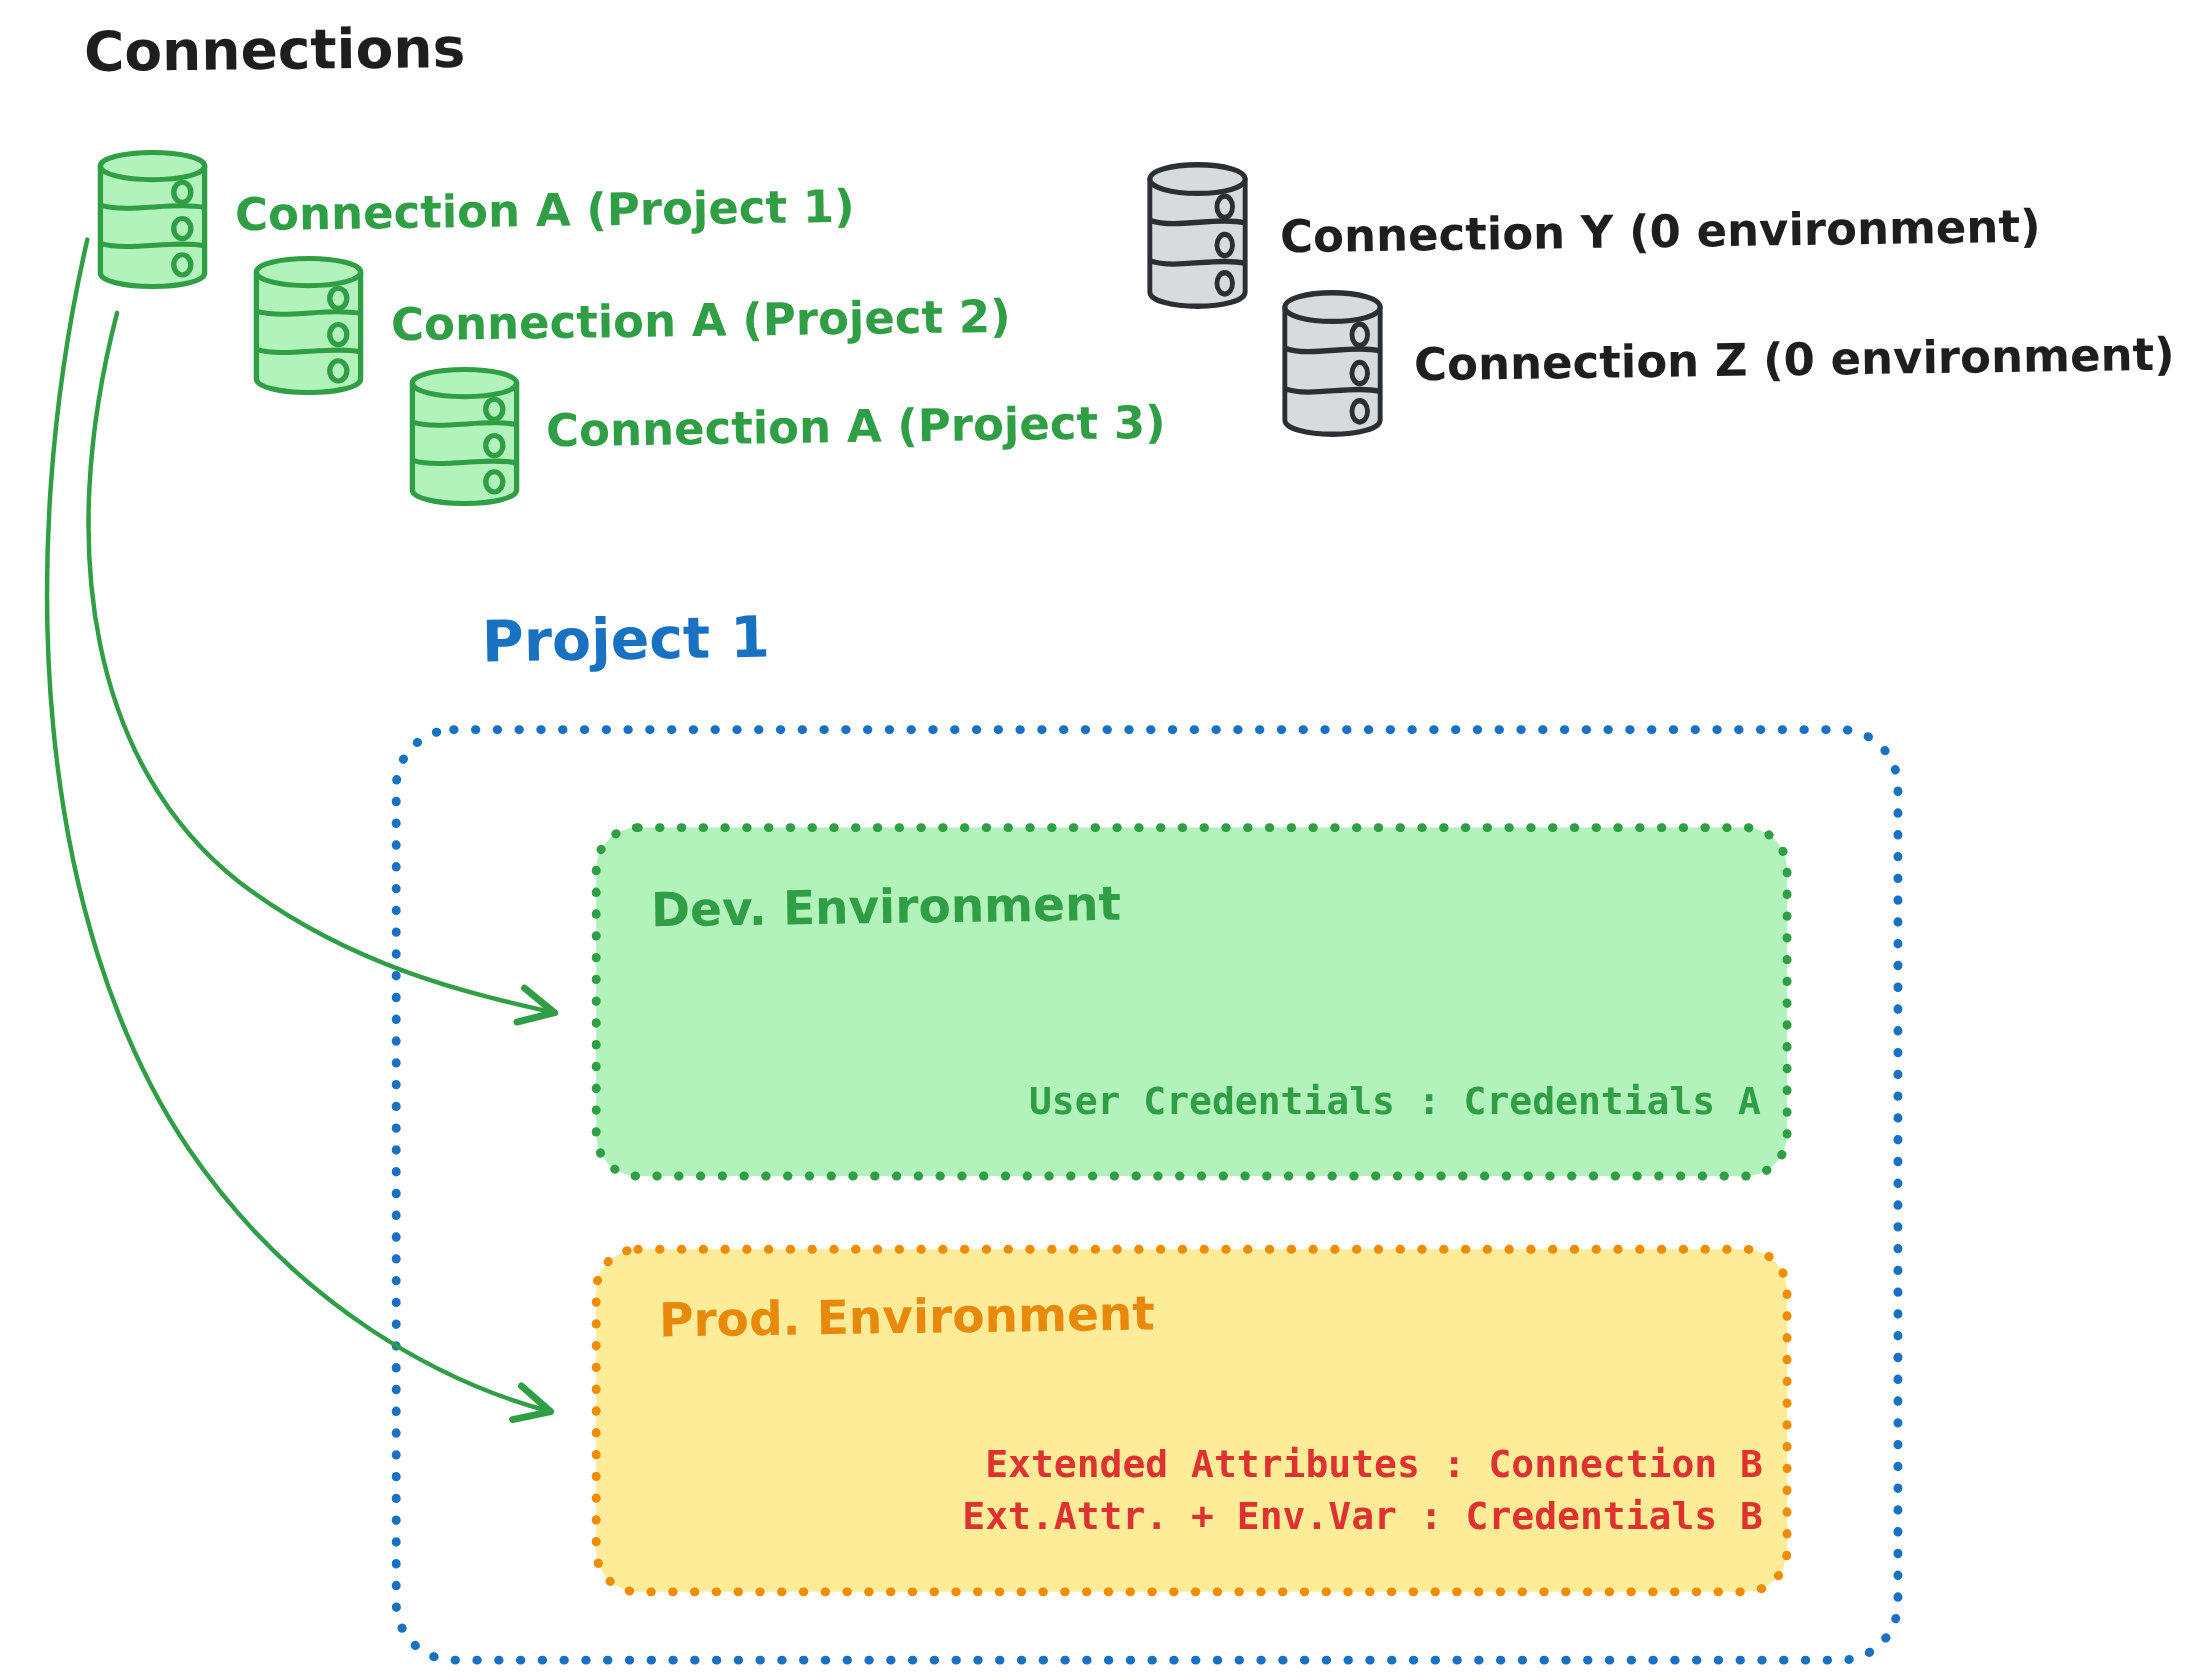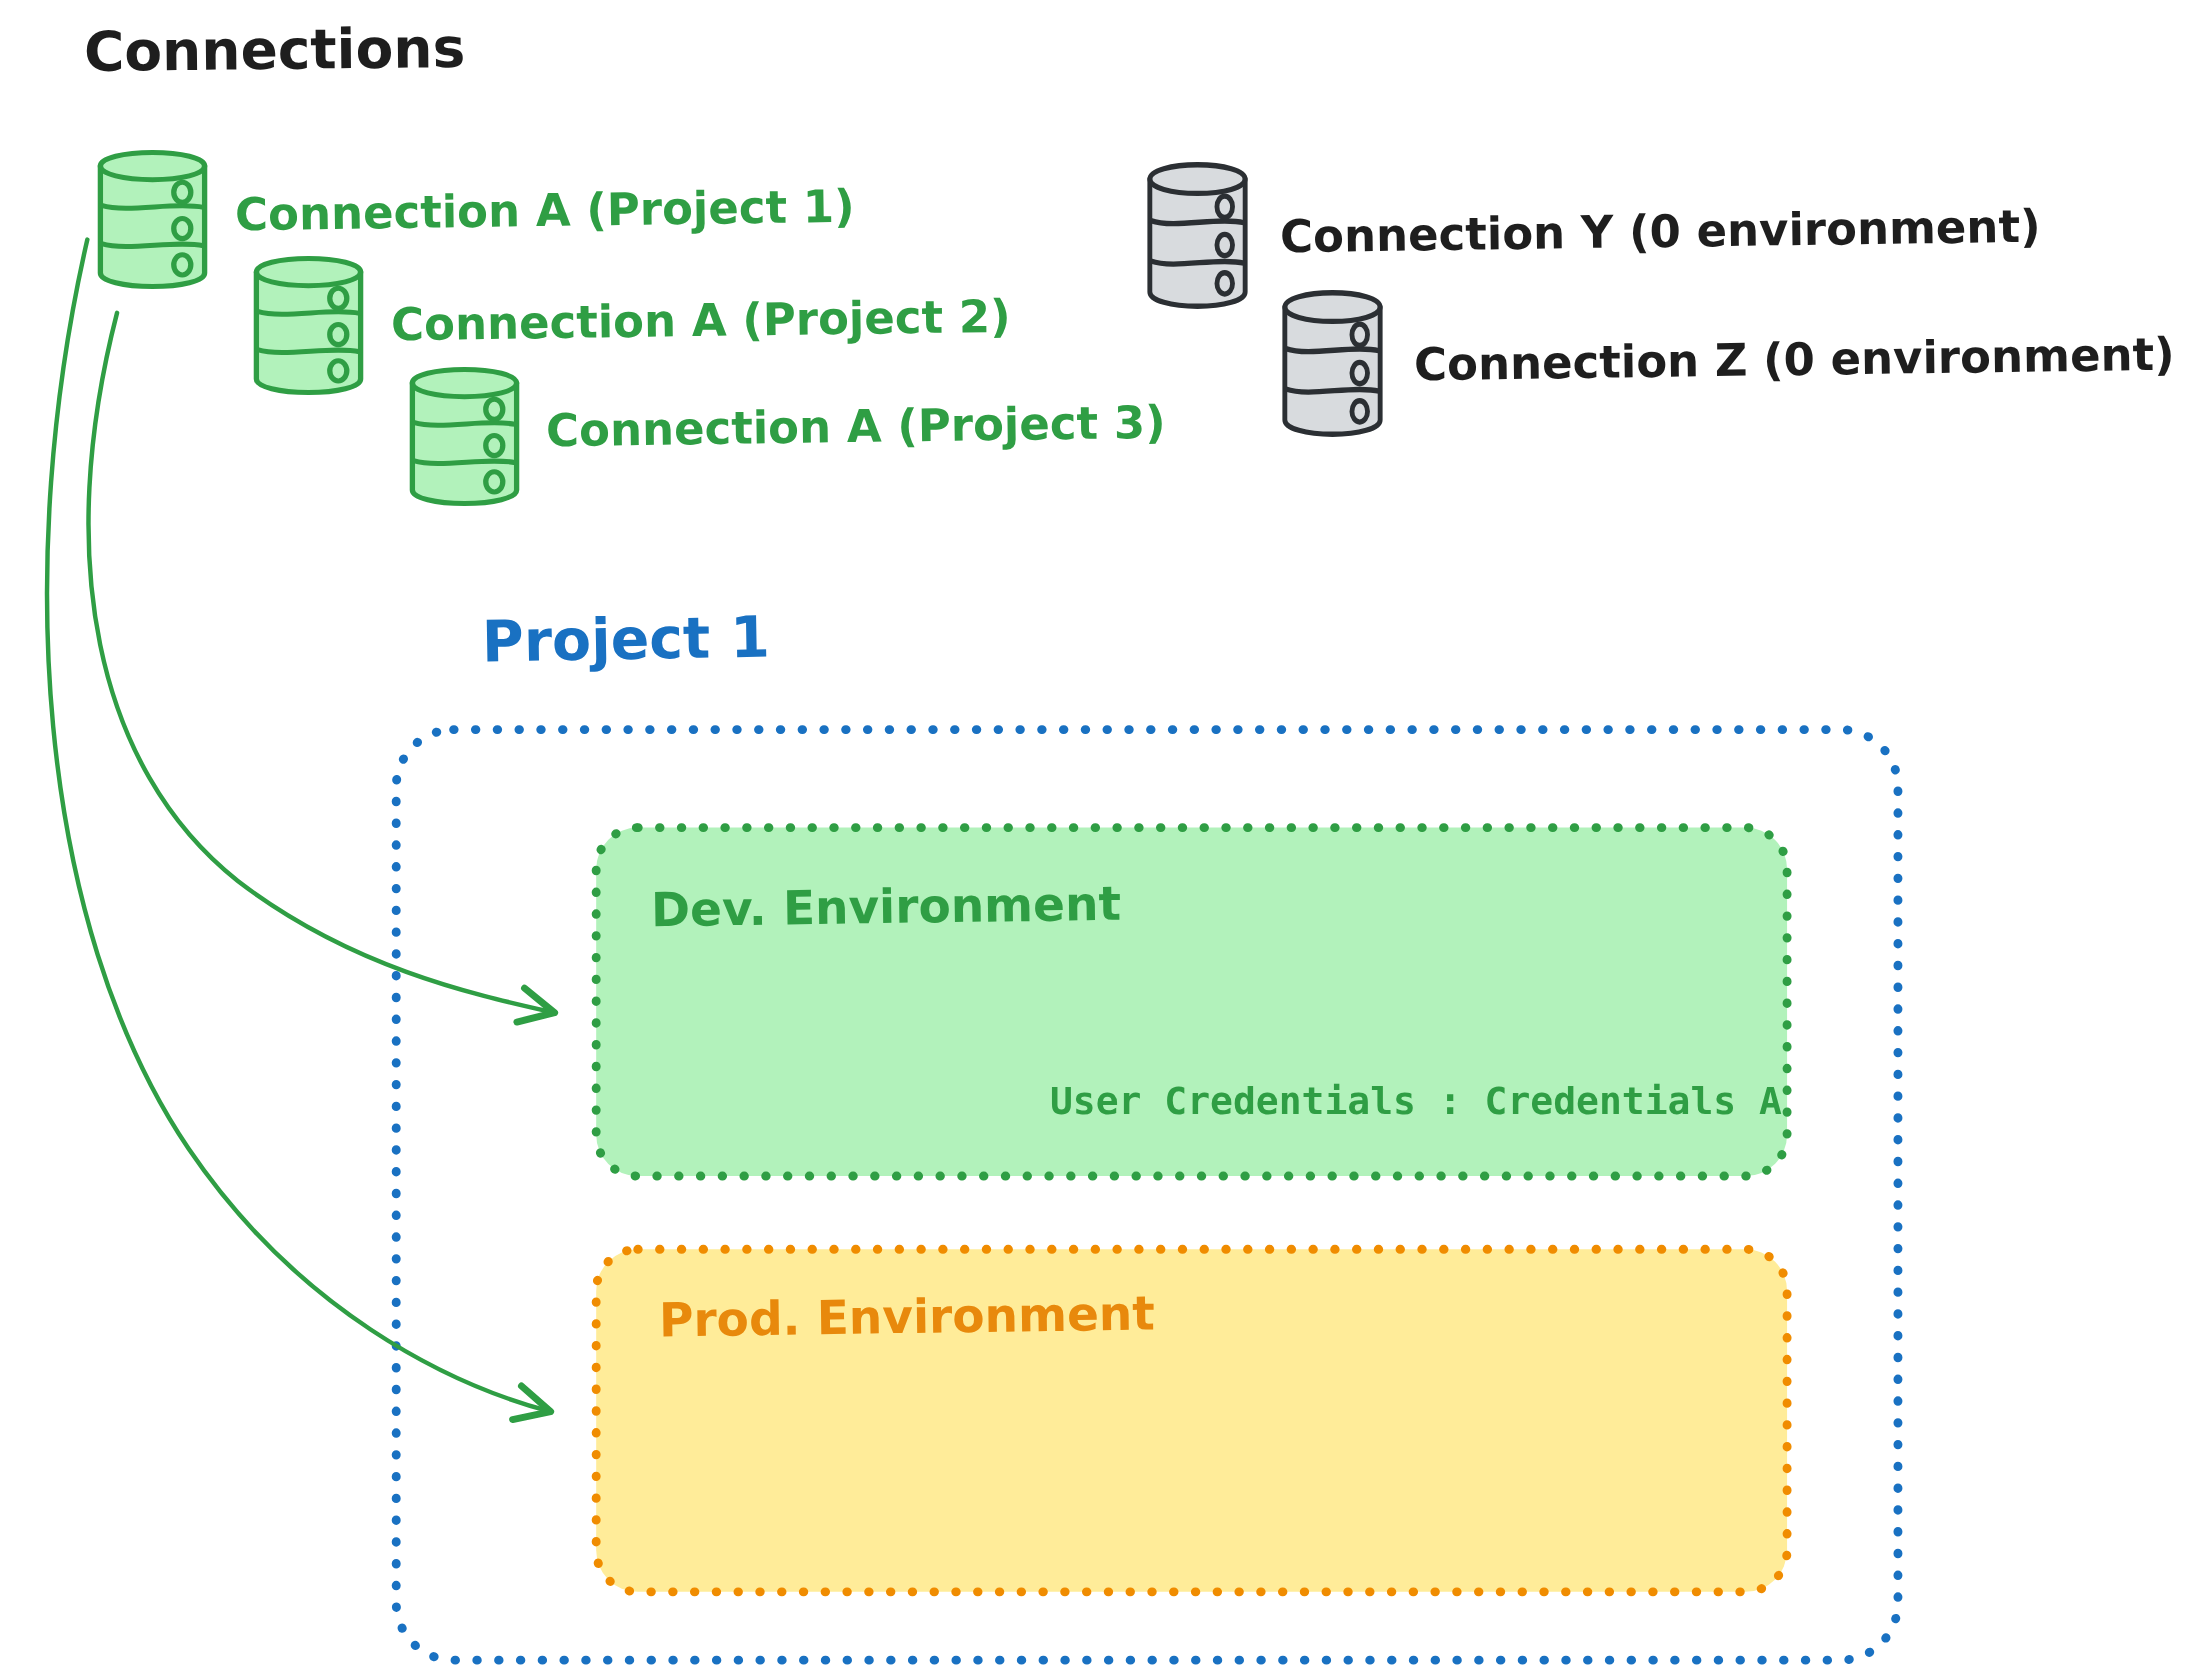--- a/index.html
+++ b/index.html
@@ -138,18 +138,22 @@
           <ellipse cx="83" cy="79" rx="8" ry="10" fill="var(--db-fill)"></ellipse>
           <ellipse cx="83" cy="115" rx="8" ry="10" fill="var(--db-fill)"></ellipse>
         </g>
       </svg>
     </div>
   <div class="abs hand conn-label-ink" style="left:1414px;top:333px;">Connection Z (0 environment)</div>
 
   <div class="abs hand project-title" style="left:482px;top:606px;">Project 1</div>
 
   <div class="abs hand env-title-dev" style="left:651px;top:879px;">Dev. Environment</div>
-  <div class="abs mono dev-cred" style="right:458px;top:1079px;text-align:center;">User Credentials : Credentials A</div>
+  <div class="abs mono dev-cred" style="right:479px;top:1079px;text-align:center;">User Credentials : Credentials A</div>
 
   <div class="abs hand env-title-prod" style="left:659px;top:1289px;">Prod. Environment</div>
+  <div class="abs mono prod-cred" style="right:477px;top:1438px;">
+    <div>Extended Attributes : Connection B</div>
+    <div>Ext.Attr. + Env.Var : Credentials B</div>
+  </div>
 
 </div>
 
 
 </body></html>

